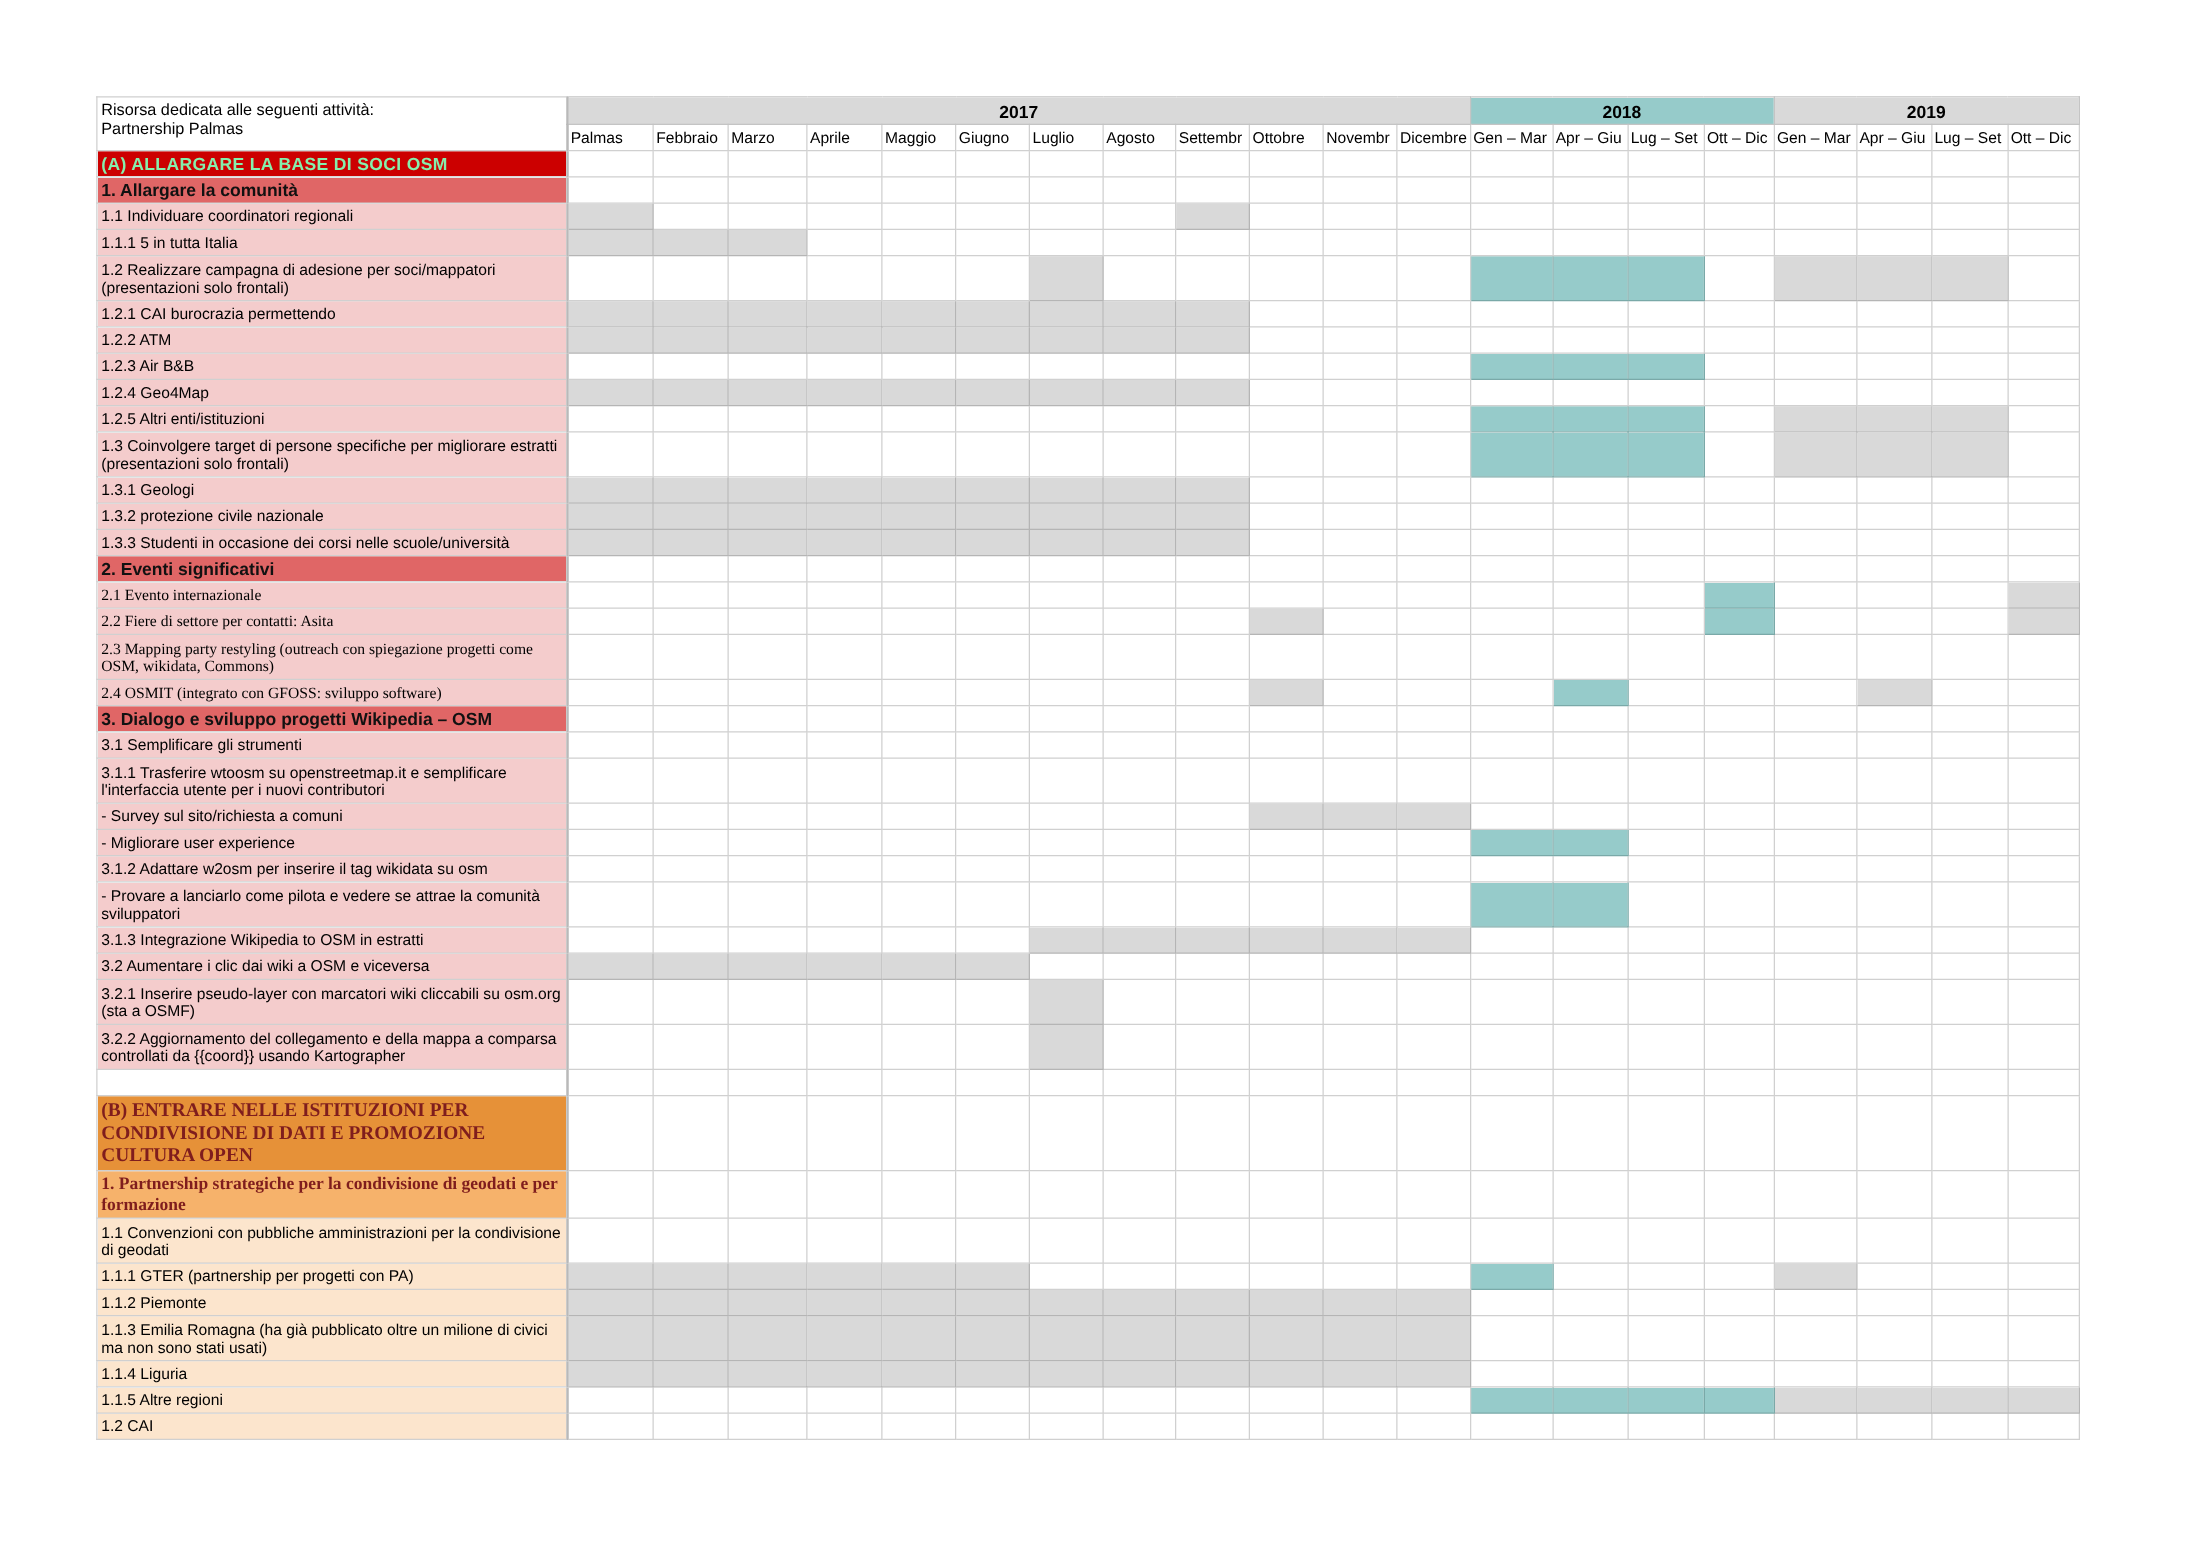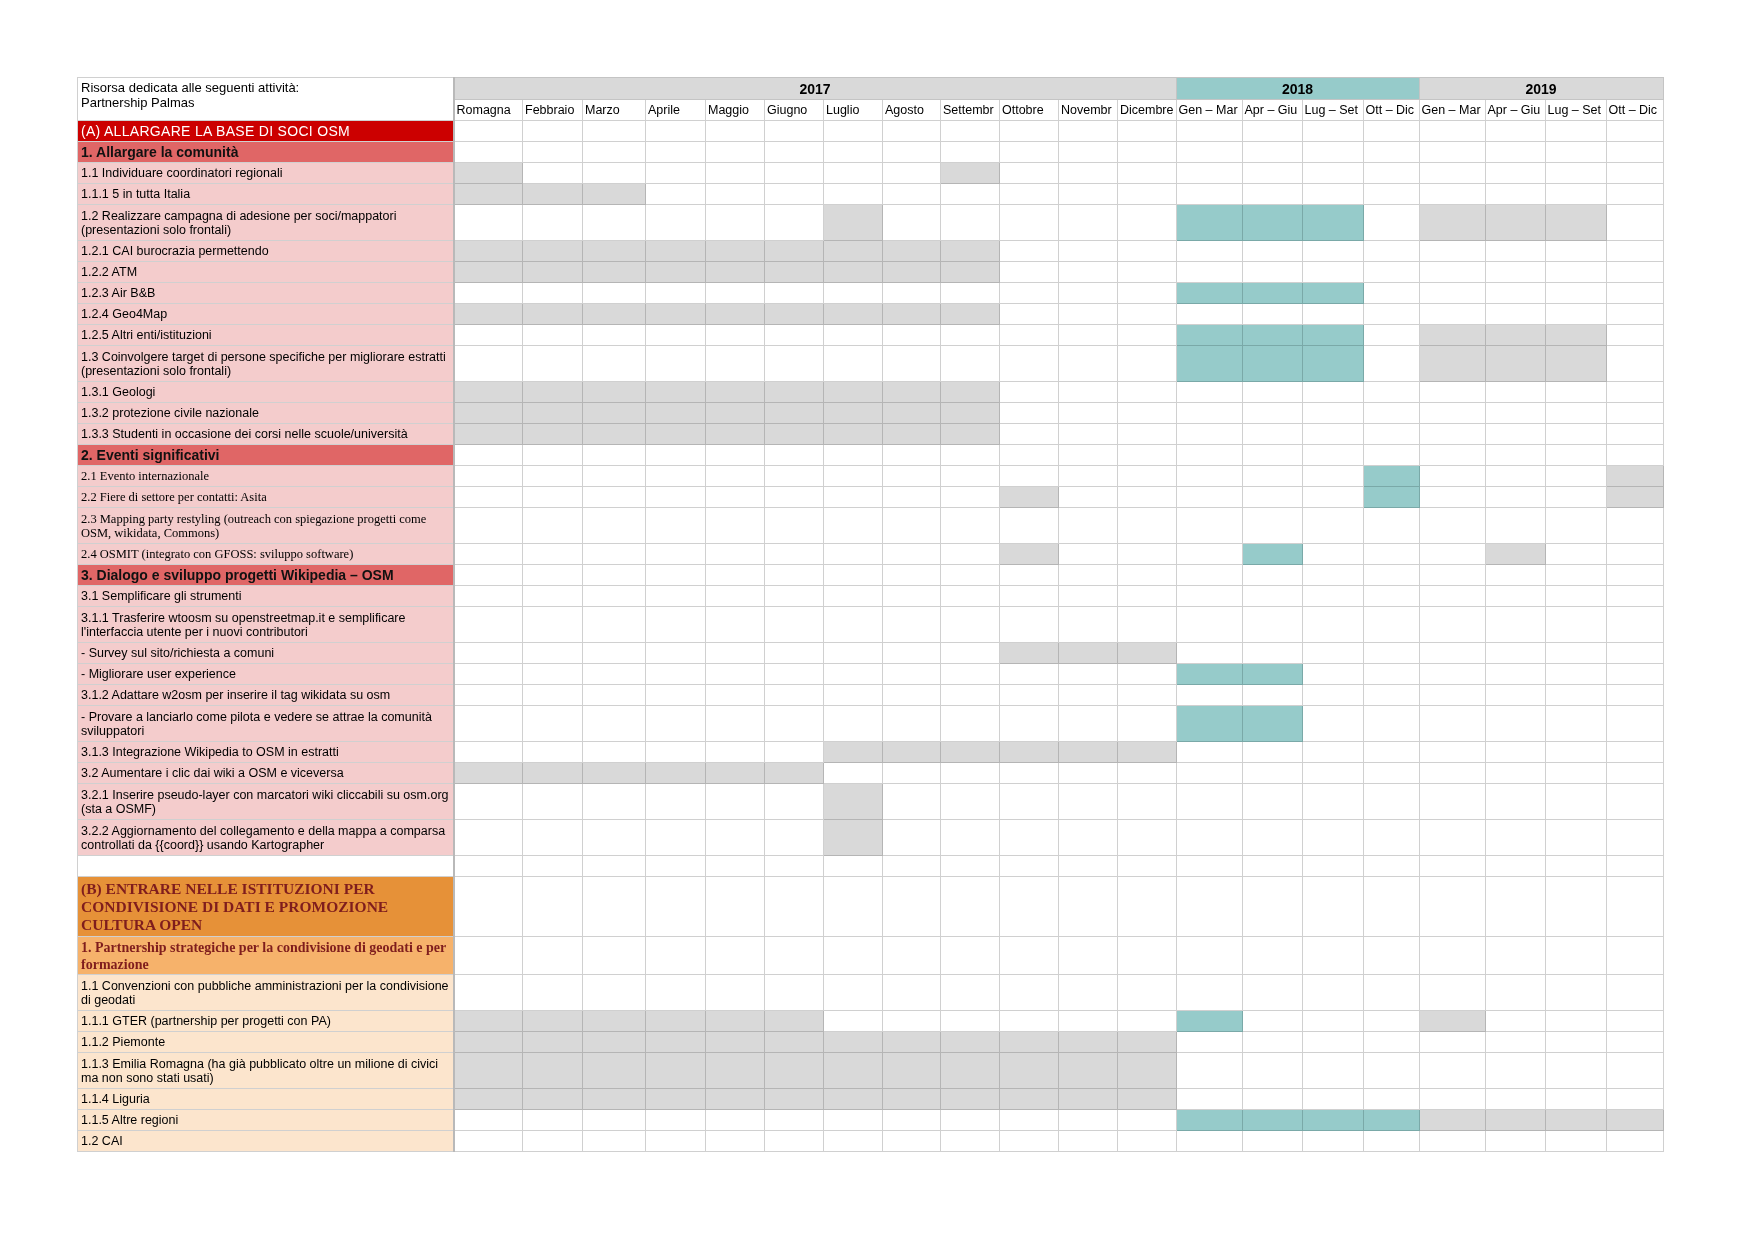--- a/index.html
+++ b/index.html
@@ -4,21 +4,21 @@
 <style>
   html,body{margin:0;padding:0;background:#ffffff;}
   body{width:1754px;height:1240px;position:relative;overflow:hidden;font-family:"Liberation Sans",sans-serif;color:#000;}
   #sheet{position:absolute;left:77px;top:77px;border-collapse:collapse;table-layout:fixed;}
   #sheet td{border:1px solid #d0d0d0;padding:0 3px;font-size:12.5px;line-height:14px;vertical-align:middle;overflow:hidden;white-space:nowrap;}
   #sheet td.lbl{white-space:normal;border-right:2px solid #b9b9b9;}
   .h-title{background:#fff;font-size:13px !important;vertical-align:top !important;padding-top:2px !important;line-height:15px !important;}
   .yr{text-align:center;font-weight:bold;font-size:14px !important;background:#d9d9d9;border-color:#c4c4c4 !important;}
   .yr.y2018{background:#96cbca;}
   .mh{font-size:12.5px !important;background:#fff;padding:0 2px !important;}
-  .sec-a{background:#cc0000;color:#ffffff;font-weight:normal;font-size:14px !important;letter-spacing:0.3px;}
+  .sec-a{background:#cc0000;color:#86efac;font-weight:bold;font-size:14px !important;letter-spacing:0.3px;}
   .sub-a{background:#e06666;color:#111;font-weight:bold;font-size:14px !important;}
   .item-a{background:#f4cccc;}
   .serif{font-family:"Liberation Serif",serif;}
   .sec-b{background:#e69138;color:#7f1d1d;font-weight:bold;font-family:"Liberation Serif",serif;font-size:15.5px !important;line-height:18px !important;}
   .sub-b{background:#f6b26b;color:#7f1d1d;font-weight:bold;font-family:"Liberation Serif",serif;font-size:14px !important;line-height:17px !important;}
   .item-b{background:#fce5cd;}
   .blank-lbl{background:#fff;}
   td.g{background:#d9d9d9;border-color:#b5b5b5 !important;}
   td.t{background:#96cbca;border-color:#7aa9a8 !important;}
   td.cell{background:#fff;}
@@ -54,21 +54,21 @@
     <tr id="year-row" style="height: 22px;">
       <td rowspan="2" class="lbl h-title">
         <div>Risorsa dedicata alle seguenti attività:</div>
         <div>Partnership Palmas</div>
       </td>
     <td colspan="12" class="yr">2017</td>
         <td colspan="4" class="yr y2018">2018</td>
         <td colspan="4" class="yr">2019</td>
       </tr>
     <tr id="month-row" style="height: 21px;">
-        <td class="mh">Romagna</td>
+        <td class="mh">Palmas</td>
         <td class="mh">Febbraio</td>
         <td class="mh">Marzo</td>
         <td class="mh">Aprile</td>
         <td class="mh">Maggio</td>
         <td class="mh">Giugno</td>
         <td class="mh">Luglio</td>
         <td class="mh">Agosto</td>
         <td class="mh">Settembr</td>
         <td class="mh">Ottobre</td>
         <td class="mh">Novembr</td>

